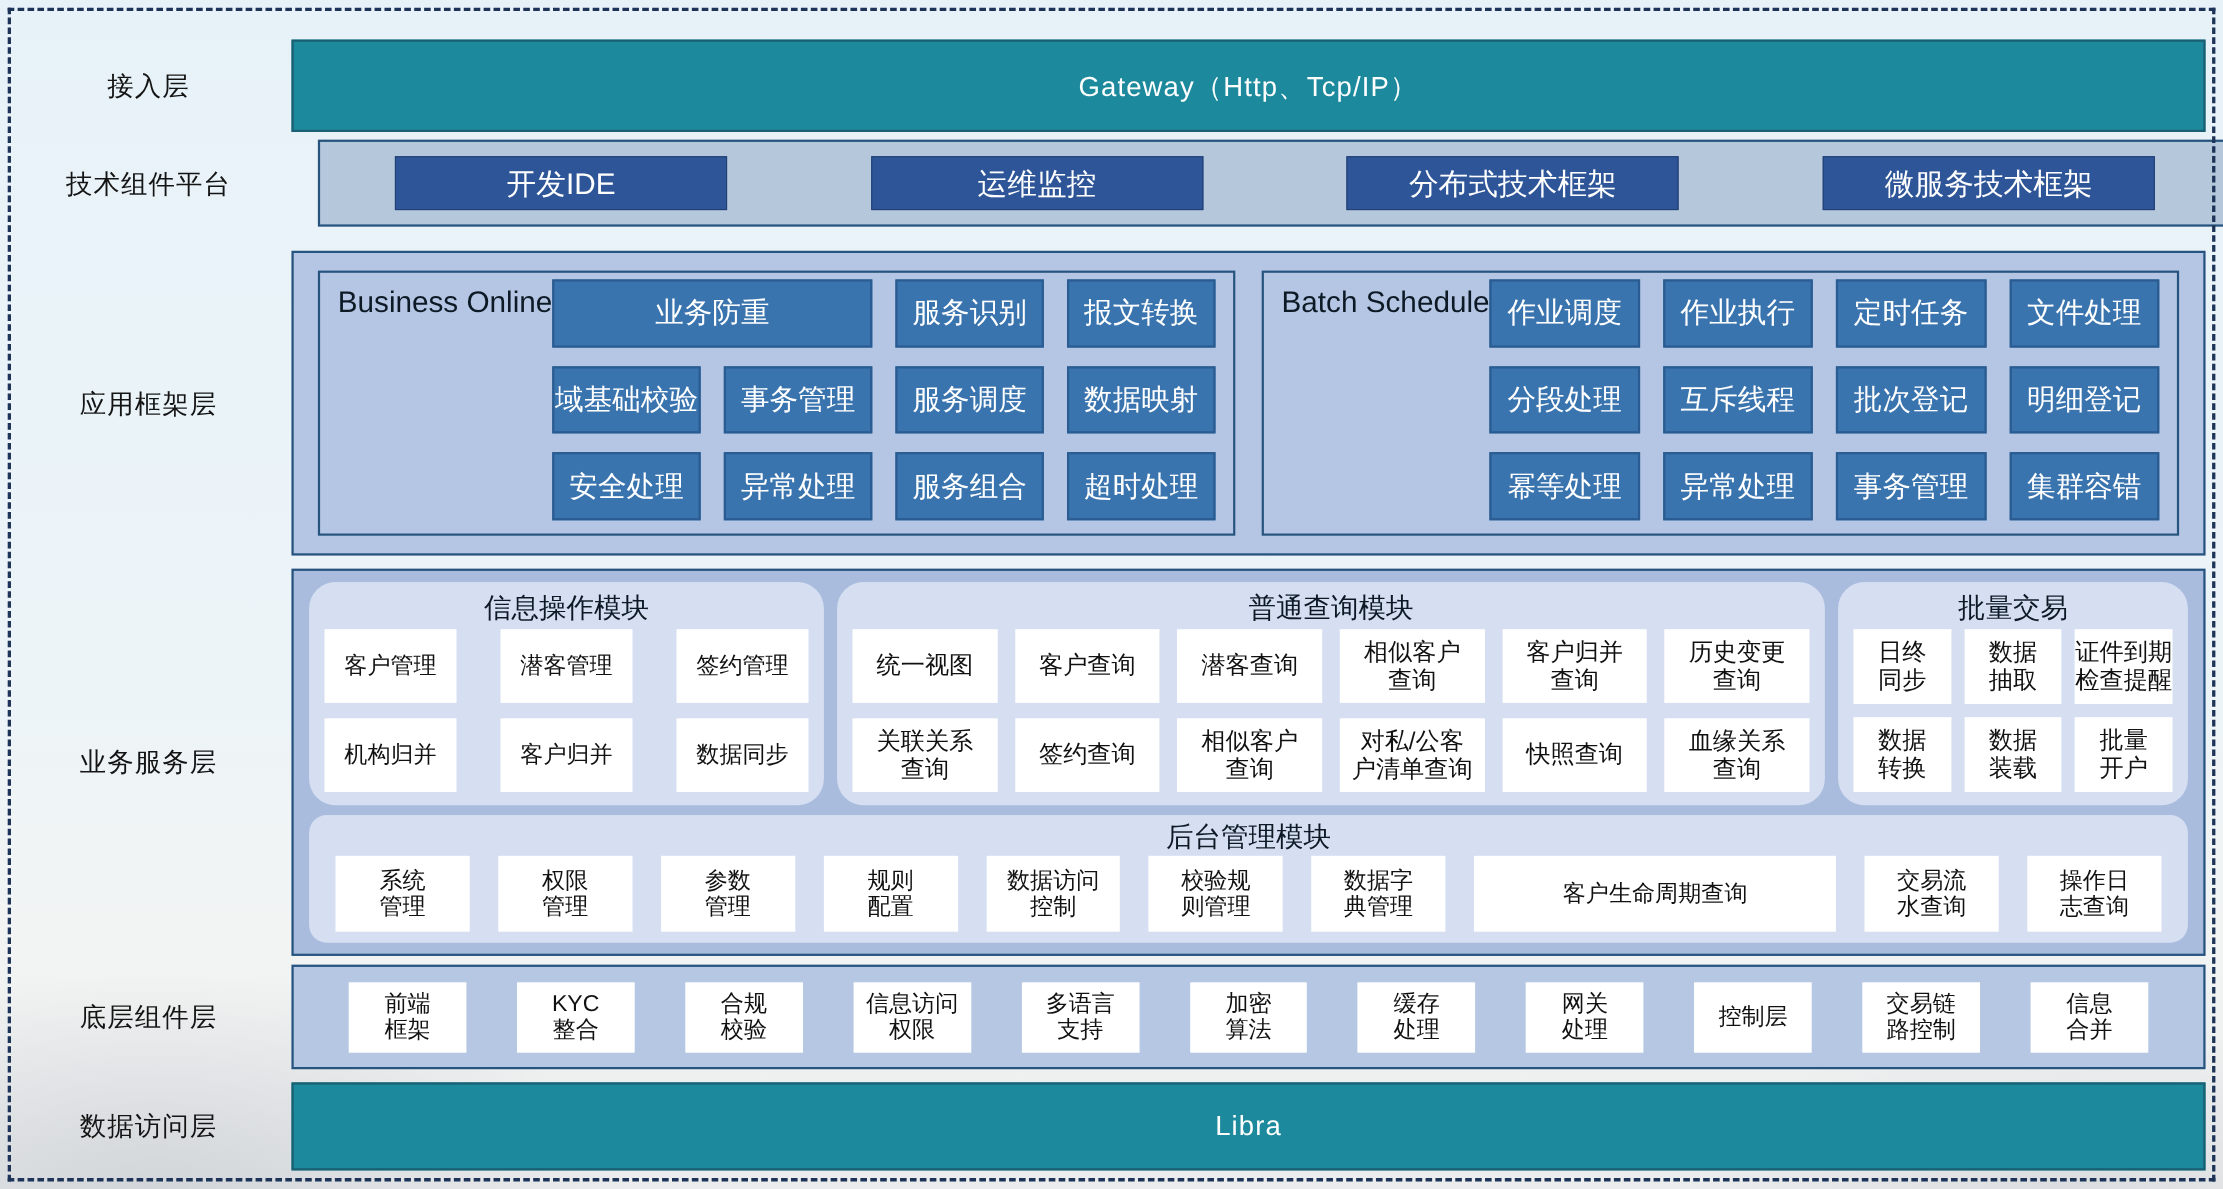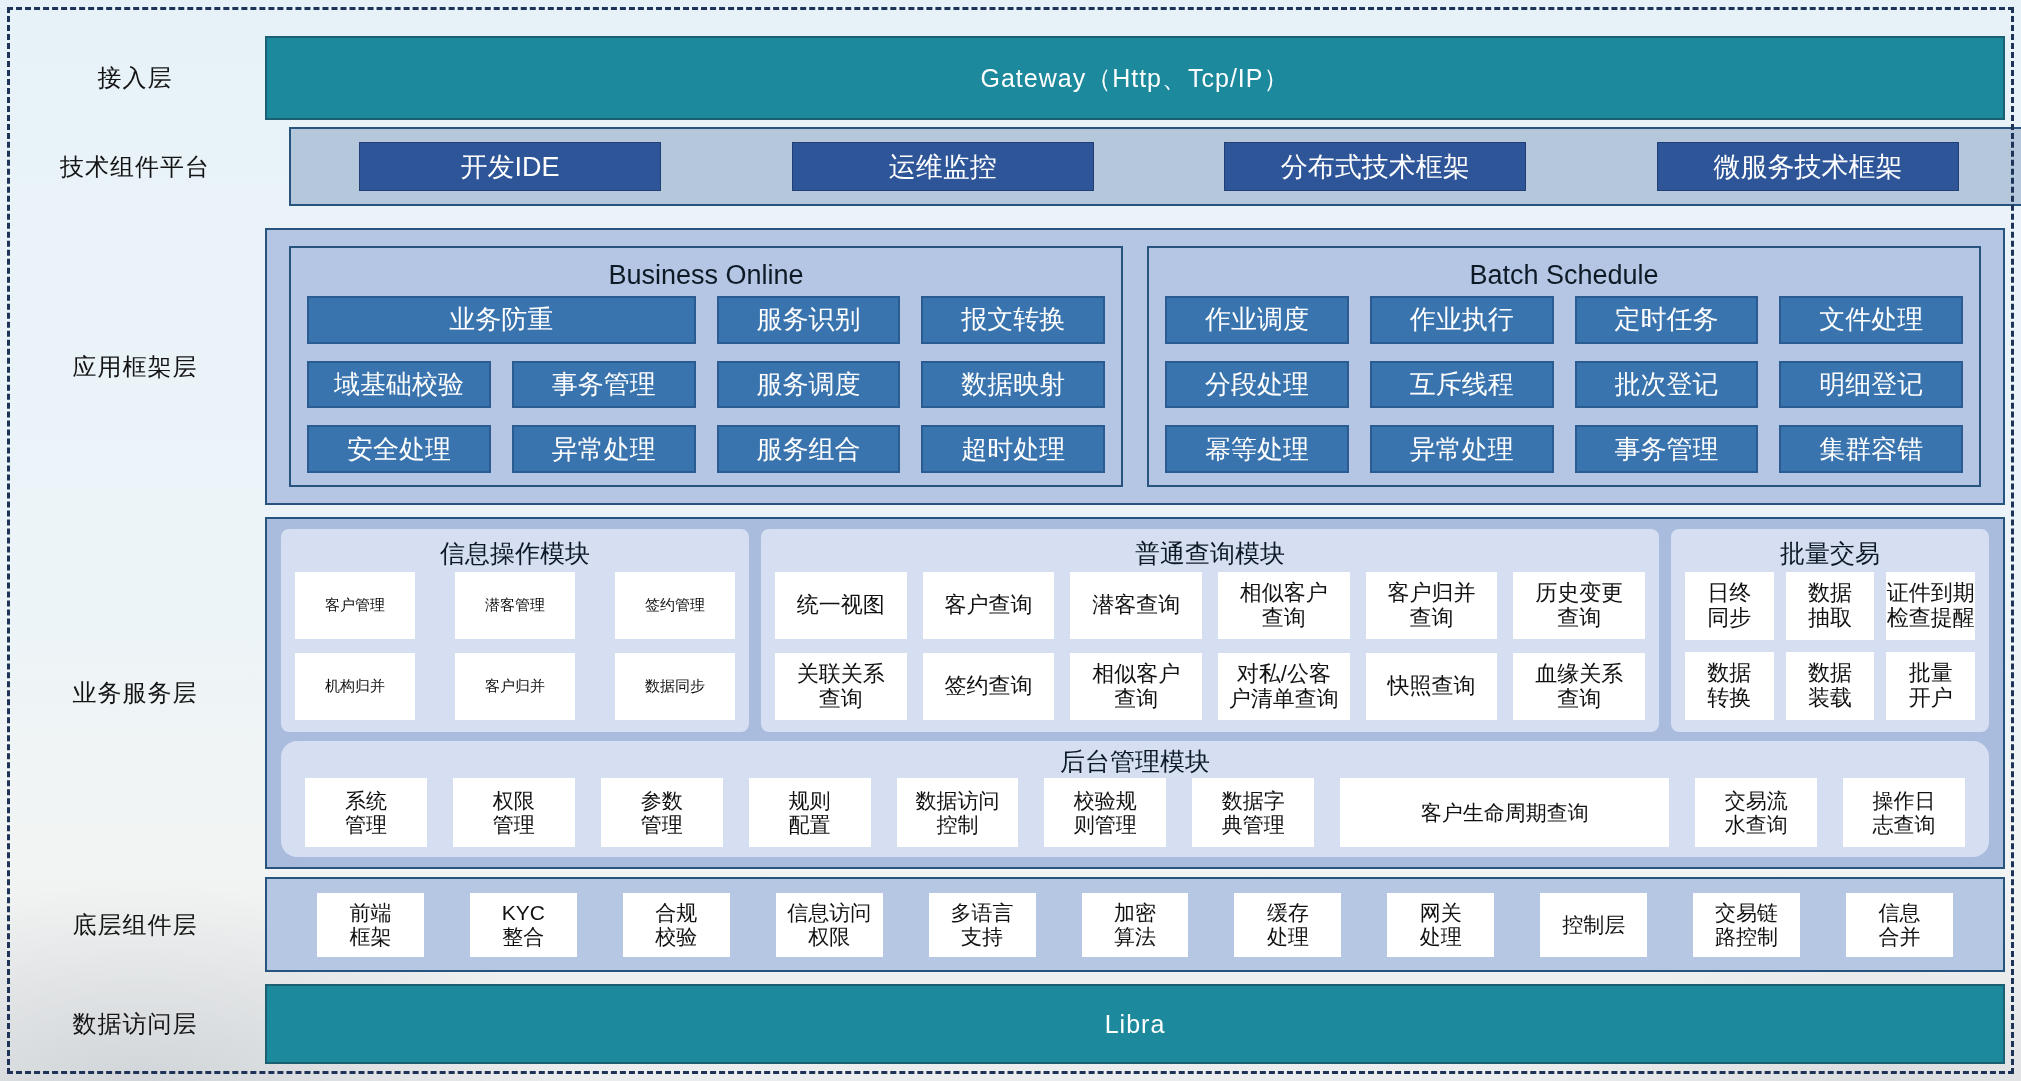--- a/index.html
+++ b/index.html
@@ -31,44 +31,44 @@
     background:#b5c7db;border:2px solid #27547e;
     display:flex;align-items:center;justify-content:space-between;padding:0 68px;margin-left:24px;
   }
   .btn-dark{
     flex:0 0 300px;height:47px;background:#2e5597;border:1px solid #223f74;
     display:flex;align-items:center;justify-content:center;color:#fff;font-size:27px;
   }
 
   
   .app-row{background:#b4c6e3;border:2px solid #27547e;display:flex;gap:24px;padding:16px 22px;}
-  .group{flex:1;background:#b4c6e3;border:2px solid #27547e;padding:6px 16px 12px;display:flex;flex-direction:column;box-sizing:border-box;}
+  .group{flex:1;background:#b4c6e3;border:2px solid #27547e;padding:6px 16px 12px;display:flex;flex-direction:row;box-sizing:border-box;}
   .group-title{text-align:center;font-size:27px;height:42px;line-height:42px;color:#0d1a26;}
   .group-grid{flex:1;display:grid;grid-template-columns:repeat(4,1fr);gap:17px 21px;}
   .btn-mid{
     background:#3a74ae;border:2px solid #2b5c91;color:#fff;
     display:flex;align-items:center;justify-content:center;font-size:26px;box-sizing:border-box;
   }
   .span2{grid-column:1 / 3;}
 
   
   .biz-row{background:#a9bcde;border:2px solid #27547e;padding:10px 14px;display:flex;flex-direction:column;gap:9px;}
   .modules{flex:1;display:flex;gap:12px;min-height:0;}
-  .module{background:#d6def1;border-radius:8px;padding:6px 14px 12px;display:flex;flex-direction:column;box-sizing:border-box;}
+  .module{background:#d6def1;border-radius:24px;padding:6px 14px 12px;display:flex;flex-direction:column;box-sizing:border-box;}
   .m-info{flex:0 0 468px;}
   .m-query{flex:1;}
   .m-batch{flex:0 0 318px;}
   .module-title{text-align:center;font-size:25px;height:37px;line-height:37px;color:#0d1a26;}
   .cards{flex:1;display:grid;min-height:0;}
   .g3{grid-template-columns:repeat(3,1fr);gap:14px 40px;}
   .g6{grid-template-columns:repeat(6,1fr);gap:14px 16px;}
   .g3s{grid-template-columns:repeat(3,1fr);gap:12px 12px;}
   .card{
     background:#ffffff;display:flex;align-items:center;justify-content:center;text-align:center;
-    font-size:15px;color:#111;white-space:pre-line;line-height:1.12;box-sizing:border-box;
+    font-size:21px;color:#111;white-space:pre-line;line-height:1.12;box-sizing:border-box;
   }
   .g6 .card,.g3s .card{font-size:22px;}
   .admin{flex:0 0 116px;background:#d6def1;border-radius:16px;padding:3px 24px 10px;display:flex;flex-direction:column;box-sizing:border-box;}
   .admin-title{text-align:center;font-size:25px;height:34px;line-height:34px;color:#0d1a26;}
   .admin-cards{flex:1;display:flex;gap:26px;min-height:0;}
   .admin-cards .card{flex:1;font-size:21px;}
   .admin-cards .card.wide{flex:2.7;}
 
   
   .base-row{background:#b5c7e3;border:2px solid #27547e;display:flex;align-items:center;gap:46px;padding:0 50px;}

